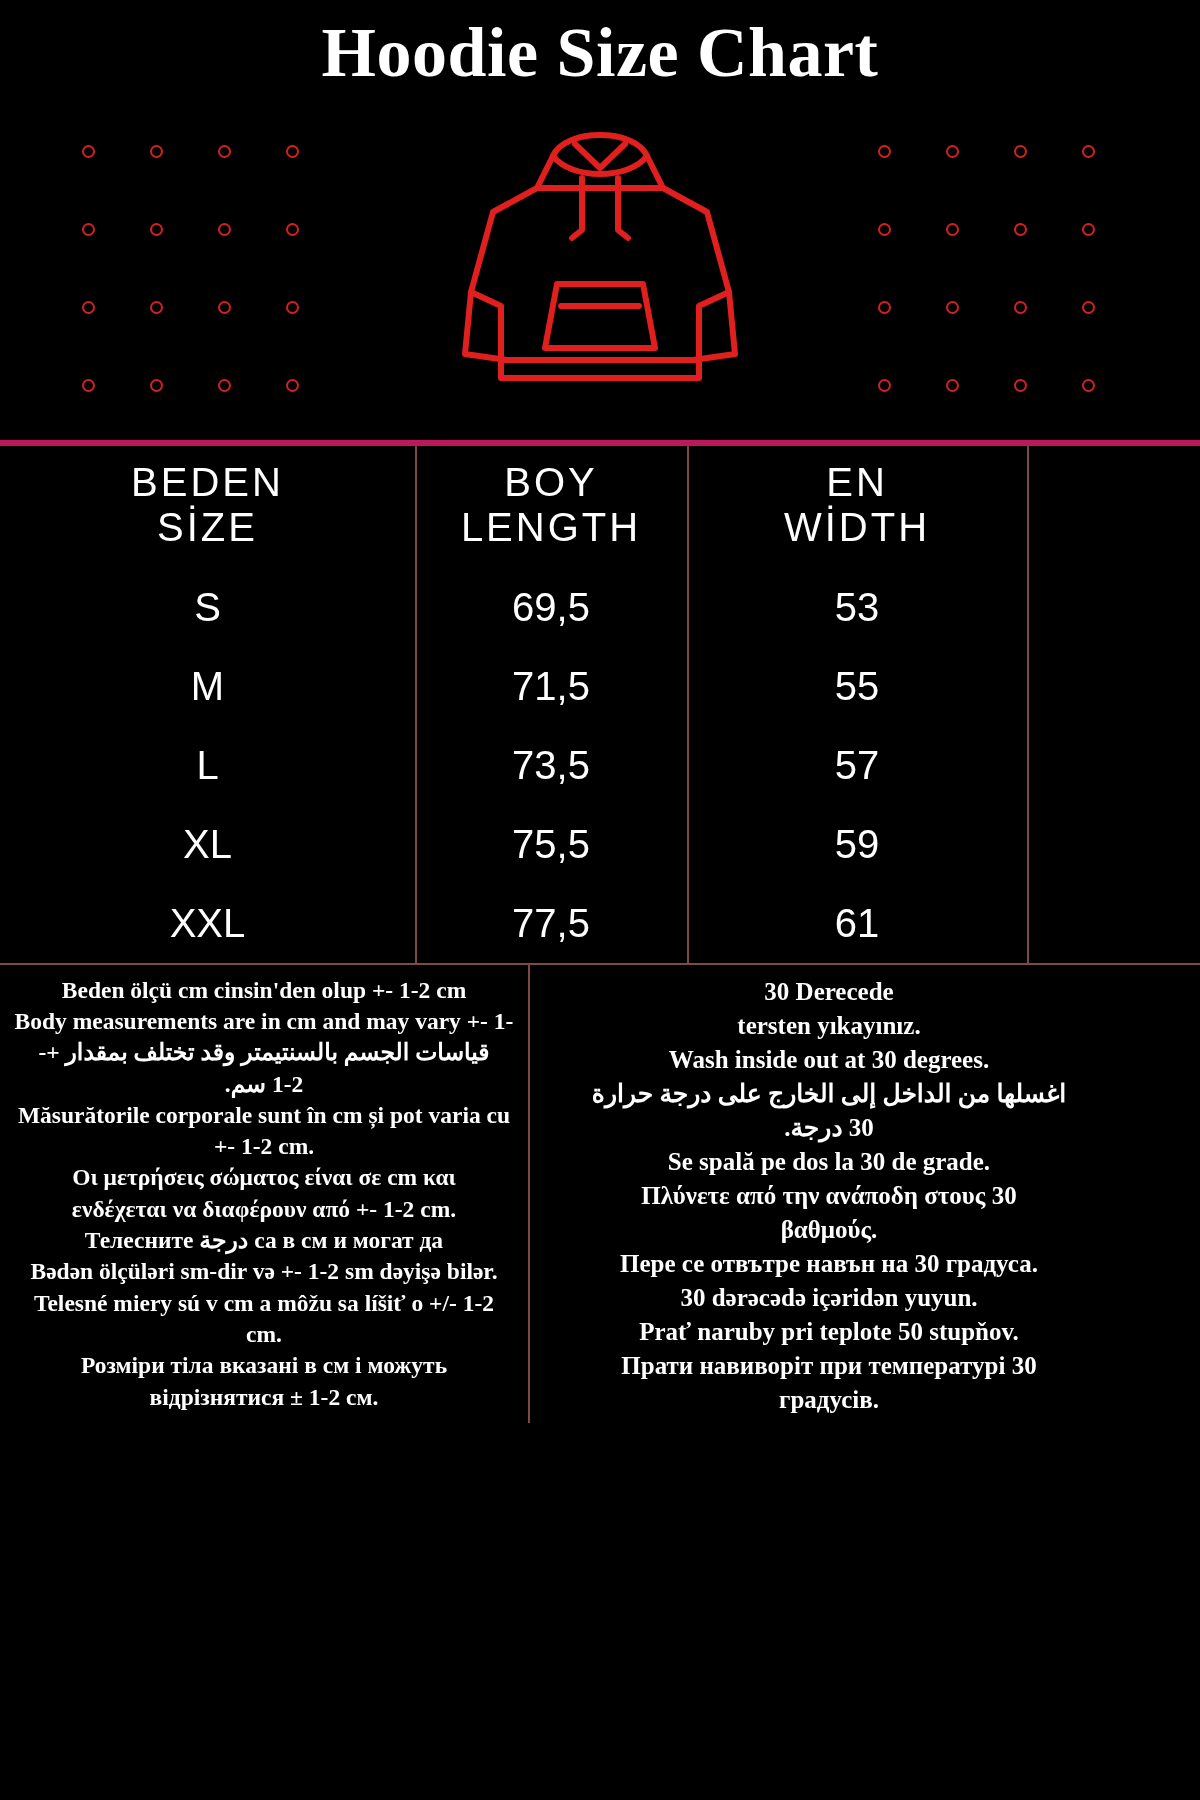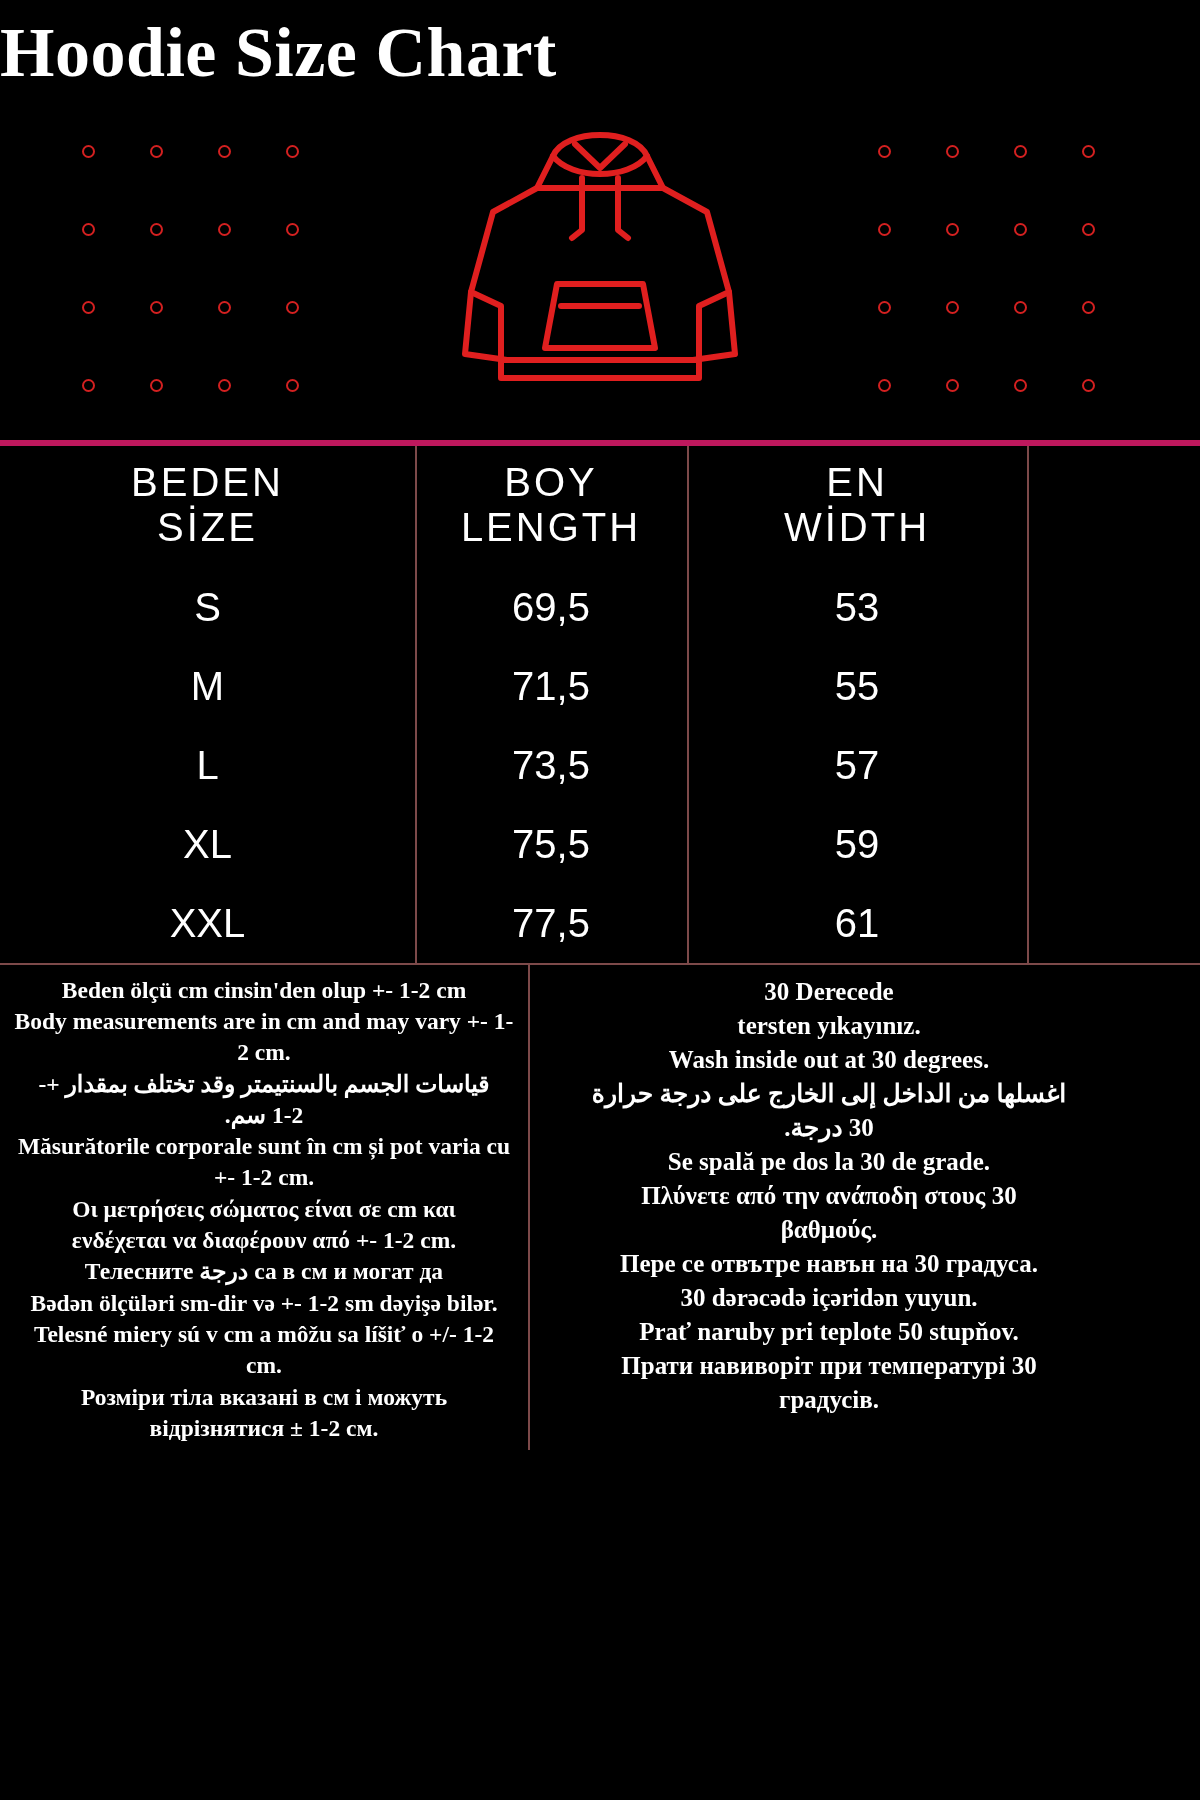--- a/index.html
+++ b/index.html
@@ -25,20 +25,21 @@
   
   .header {
     position: relative;
     height: 440px;
   }
   .title {
     position: absolute;
     top: 18px;
     left: 0;
     width: 100%;
+    text-align: center;
     font-family: "Liberation Serif", serif;
     font-weight: bold;
     font-size: 70px;
     letter-spacing: 0.5px;
     color: #ffffff;
     line-height: 1;
   }
 
   .dots {
     position: absolute;
@@ -278,21 +279,20 @@
           <td></td>
         </tr>
       </tbody>
     </table>
   </div>
 
   <div class="notes">
     <div class="note-col left">
       <p class="note-line">Beden ölçü cm cinsin'den olup +- 1-2 cm</p>
       <p class="note-line">Body measurements are in cm and may vary +- 1-</p>
-      <p class="note-line">2 cm.</p>
       <p class="note-line rtl">قياسات الجسم بالسنتيمتر وقد تختلف بمقدار +-</p>
       <p class="note-line rtl">1-2 سم.</p>
       <p class="note-line">Măsurătorile corporale sunt în cm și pot varia cu</p>
       <p class="note-line">+- 1-2 cm.</p>
       <p class="note-line">Οι μετρήσεις σώματος είναι σε cm και</p>
       <p class="note-line">ενδέχεται να διαφέρουν από +- 1-2 cm.</p>
       <p class="note-line">Телесните درجة са в см и могат да</p>
       <p class="note-line">Bədən ölçüləri sm-dir və +- 1-2 sm dəyişə bilər.</p>
       <p class="note-line">Telesné miery sú v cm a môžu sa líšiť o +/- 1-2</p>
       <p class="note-line">cm.</p>

